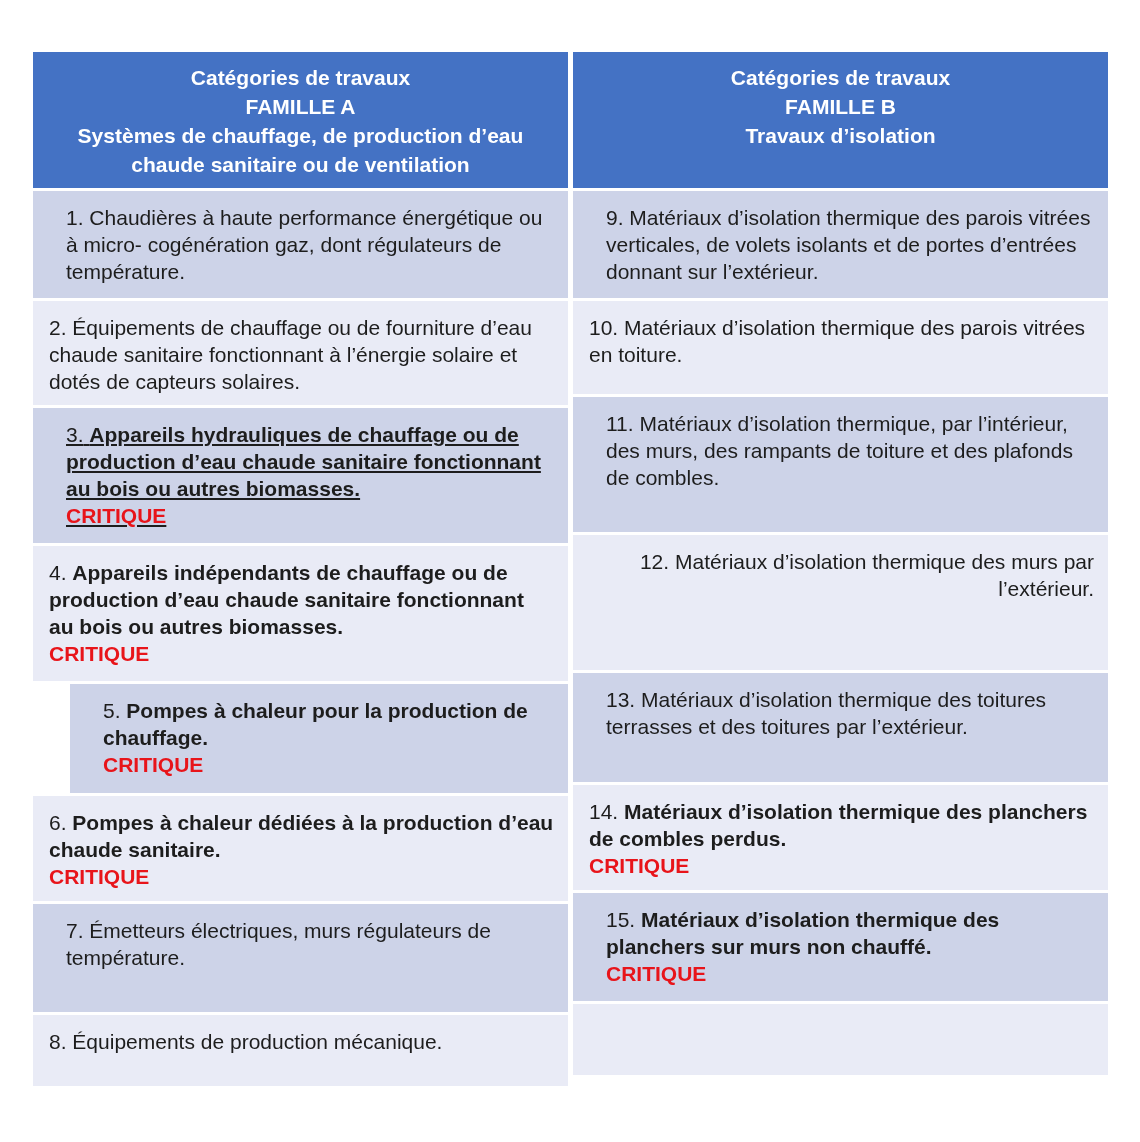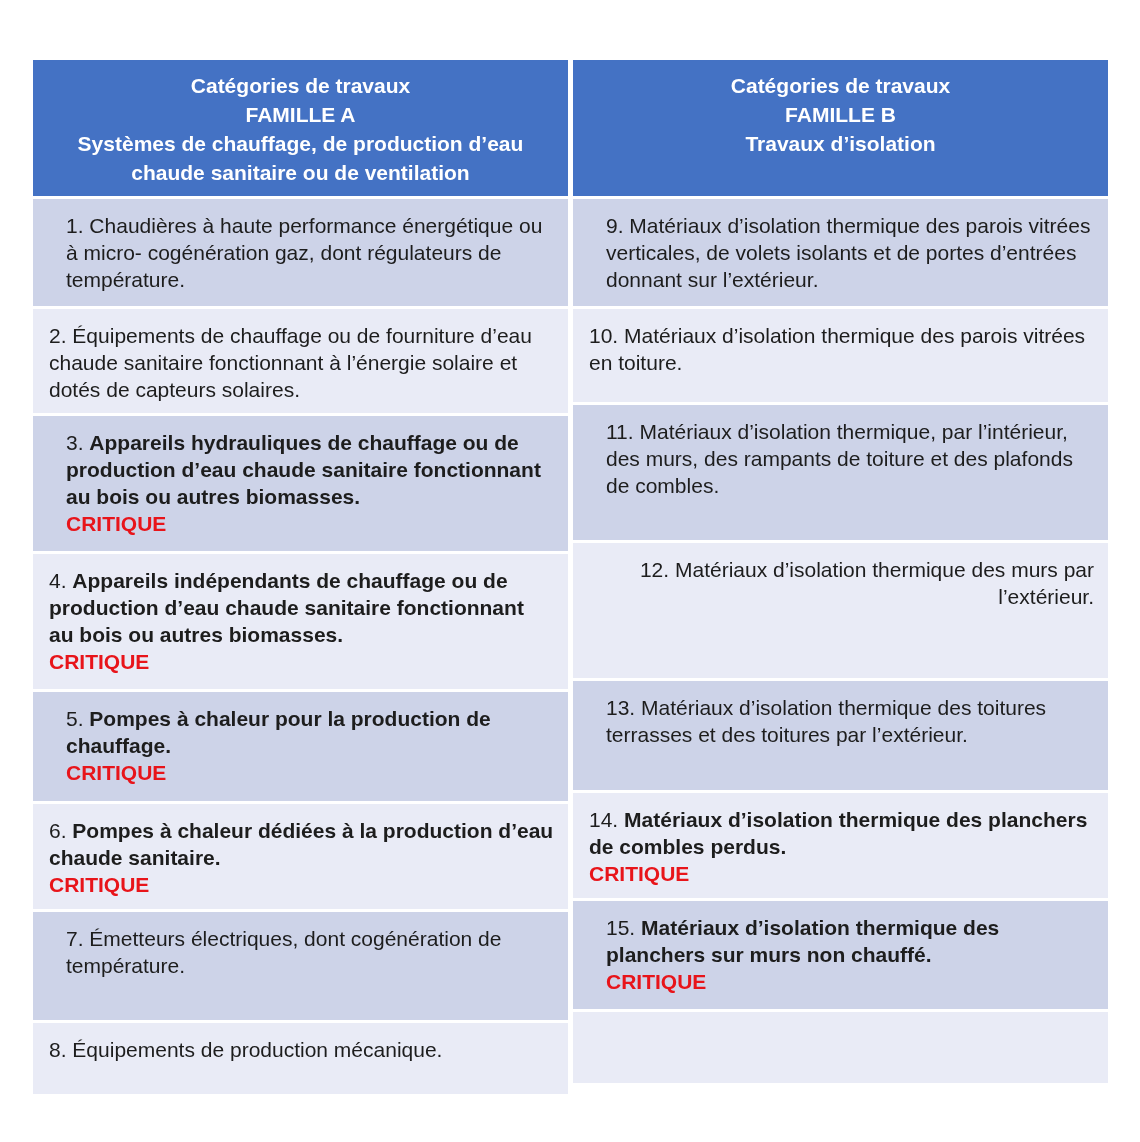--- a/index.html
+++ b/index.html
@@ -15,21 +15,21 @@
   body{
     width:1140px;height:1142px;
     background:#ffffff;
     font-family:"Liberation Sans", sans-serif;
     color:var(--body-text);
     position:relative;
     overflow:hidden;
   }
   .table{
     position:absolute;
-    left:33px;top:60px;
+    left:33px;top:52px;
     width:1075px;
     display:flex;
     gap:5px;
     background:var(--gap);
   }
   .col{
     flex:1 1 0;
     display:flex;
     flex-direction:column;
     gap:3px;
@@ -70,38 +70,38 @@
       <div>Catégories de travaux</div>
       <div>FAMILLE A</div>
       <div>Systèmes de chauffage, de production d’eau chaude sanitaire ou de ventilation</div>
     </div>
   <div class="cell body dark" style="min-height: 107px;">
         <div class="entry"><span class="num">1.</span> <span class="txt">Chaudières à haute performance énergétique ou à micro- cogénération gaz, dont régulateurs de température.</span></div>
       </div>
       <div class="cell body light" style="min-height: 93px;">
         <div class="entry"><span class="num">2.</span> <span class="txt">Équipements de chauffage ou de fourniture d’eau chaude sanitaire fonctionnant à l’énergie solaire et dotés de capteurs solaires.</span></div>
       </div>
-      <div class="cell body dark" style="min-height: 135px;">
+      <div class="cell body dark" style="min-height: 135px; text-decoration: underline;">
         <div class="entry"><span class="num">3.</span> <span class="txt bold">Appareils hydrauliques de chauffage ou de production d’eau chaude sanitaire fonctionnant au bois ou autres biomasses.</span></div>
         <div class="critique">CRITIQUE</div>
       </div>
       <div class="cell body light" style="min-height: 135px;">
         <div class="entry"><span class="num">4.</span> <span class="txt bold">Appareils indépendants de chauffage ou de production d’eau chaude sanitaire fonctionnant au bois ou autres biomasses.</span></div>
         <div class="critique">CRITIQUE</div>
       </div>
-      <div class="cell body dark" style="min-height: 109px;">
+      <div class="cell body dark" style="min-height: 109px; margin-left: 37px;">
         <div class="entry"><span class="num">5.</span> <span class="txt bold">Pompes à chaleur pour la production de chauffage.</span></div>
         <div class="critique">CRITIQUE</div>
       </div>
       <div class="cell body light" style="min-height: 105px;">
         <div class="entry"><span class="num">6.</span> <span class="txt bold">Pompes à chaleur dédiées à la production d’eau chaude sanitaire.</span></div>
         <div class="critique">CRITIQUE</div>
       </div>
       <div class="cell body dark" style="min-height: 108px;">
-        <div class="entry"><span class="num">7.</span> <span class="txt">Émetteurs électriques, dont cogénération de température.</span></div>
+        <div class="entry"><span class="num">7.</span> <span class="txt">Émetteurs électriques, murs régulateurs de température.</span></div>
       </div>
       <div class="cell body light" style="min-height: 71px;">
         <div class="entry"><span class="num">8.</span> <span class="txt">Équipements de production mécanique.</span></div>
       </div>
     </div>
   <div class="col" id="family-b">
     <div class="cell header">
       <div>Catégories de travaux</div>
       <div>FAMILLE B</div>
       <div>Travaux d’isolation</div>

